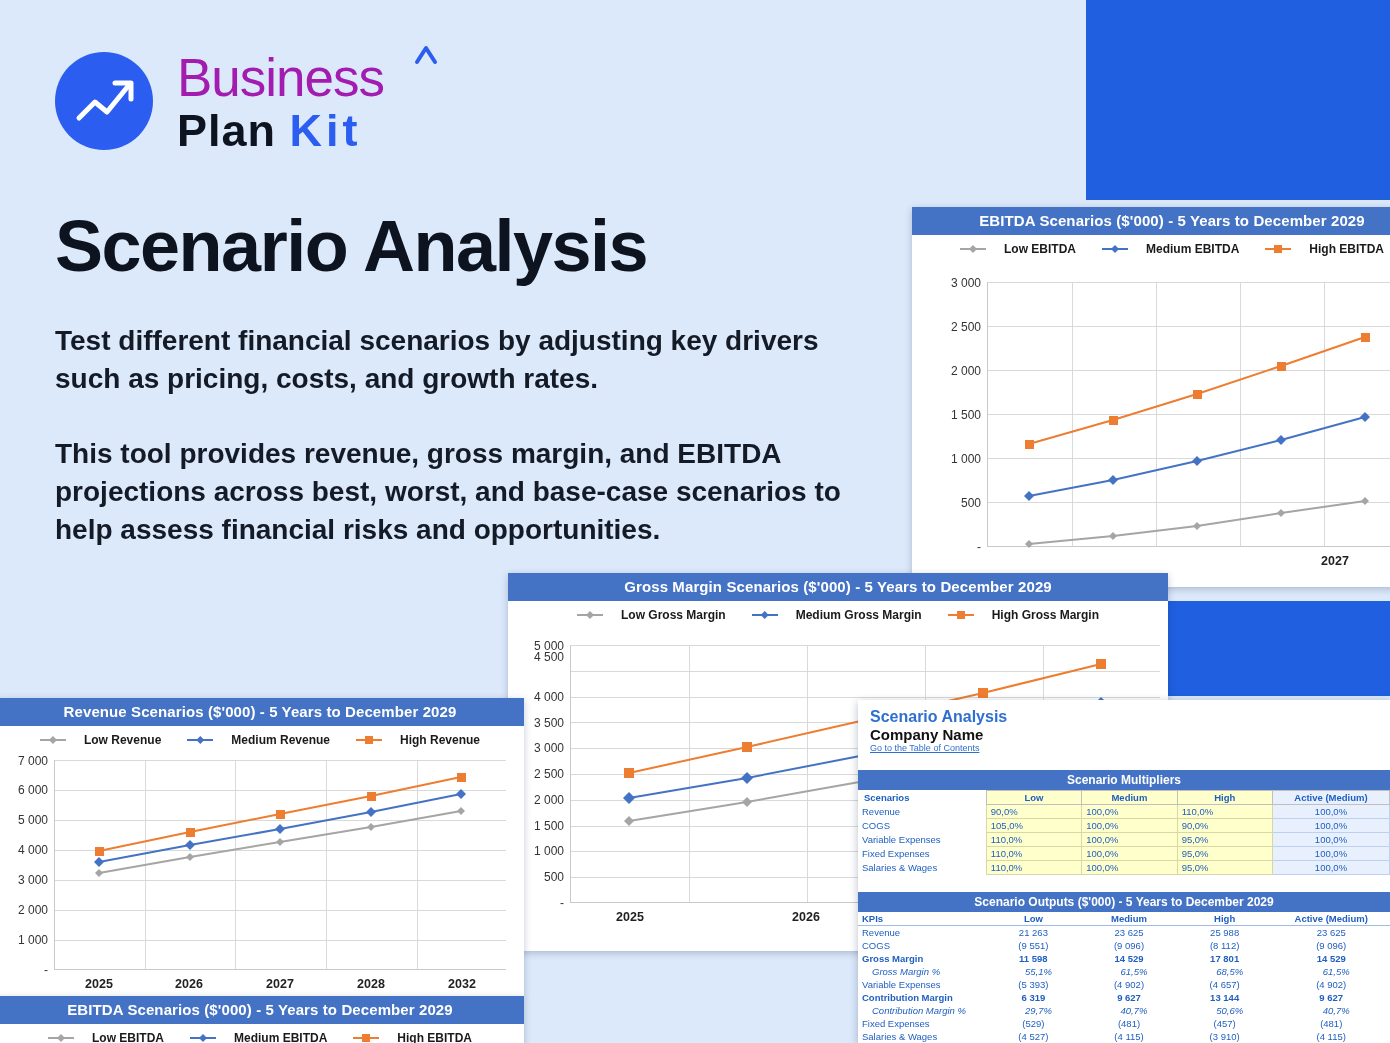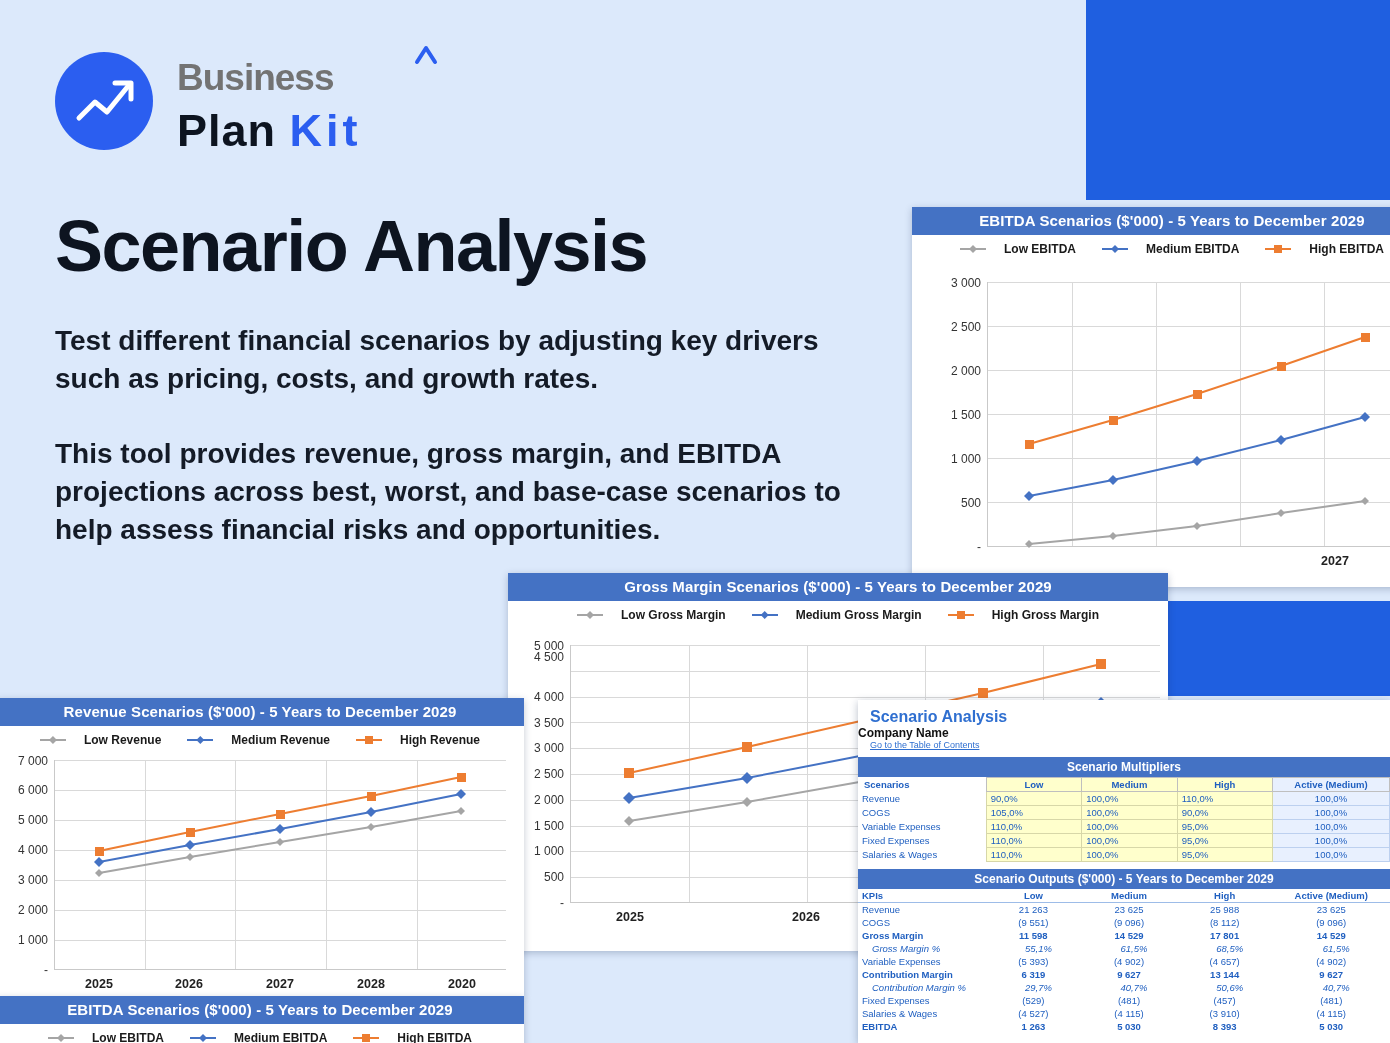--- a/index.html
+++ b/index.html
@@ -11,21 +11,21 @@
   }
   
   .blue-block-top{position:absolute;left:1086px;top:0;width:304px;height:200px;background:#1f5fe0;}
   .blue-block-mid{position:absolute;left:1168px;top:601px;width:222px;height:95px;background:#1f5fe0;}
 
   
   .logo-wrap{position:absolute;left:55px;top:52px;width:400px;height:105px;}
   .logo-mark{position:absolute;left:0;top:0;width:98px;height:98px;border-radius:50%;background:#2b5ef0;}
   .logo-mark svg{position:absolute;left:0;top:0;}
   .logo-text{position:absolute;left:122px;top:-2px;}
-  .logo-line1{font-size:37px;font-weight:bold;letter-spacing:-1px;line-height:56px;color:#737373;}
+  .logo-line1{font-size:53px;font-weight:normal;letter-spacing:-1px;line-height:56px;color:#a21caf;}
   .logo-line2{font-size:45px;font-weight:bold;letter-spacing:1px;line-height:50px;color:#0d1420;}
   .logo-line2 .kit{color:#2b5ef0;letter-spacing:4px;}
   .logo-hat{position:absolute;left:237px;top:-6px;width:24px;height:22px;}
 
   
   .title{position:absolute;left:55px;top:205px;font-size:72px;font-weight:bold;letter-spacing:-1.5px;color:#0d1420;}
   .para{position:absolute;left:55px;width:790px;font-size:28px;line-height:1.36;font-weight:bold;color:#141b27;}
   .para1{top:322px;}
   .para2{top:435px;}
 
@@ -46,23 +46,23 @@
   .plot{position:relative;}
   .ylab{position:absolute;right:100%;transform:translateY(-50%);padding-right:6px;font-size:12px;color:#333;white-space:nowrap;}
   .xlab{position:absolute;top:100%;transform:translateX(-50%);padding-top:7px;font-size:12.5px;font-weight:bold;color:#222;text-align:center;}
   .grid-area{position:absolute;left:0;top:0;right:0;bottom:0;border-left:1px solid #c9c9c9;border-bottom:1px solid #c9c9c9;}
   .hline{position:absolute;left:0;right:0;height:1px;background:#d9d9d9;}
   .vline{position:absolute;top:0;bottom:0;width:1px;background:#d9d9d9;}
 
   
   .sheet{position:absolute;left:858px;top:700px;width:532px;height:343px;background:#fff;box-shadow:0 2px 8px rgba(20,40,80,.3);overflow:hidden;font-size:10px;}
   .sheet .sh-title{color:#2f6fd0;font-size:16px;font-weight:bold;padding:8px 0 0 12px;}
-  .sh-sub{font-size:12px;font-weight:bold;padding-left:0;color:#111;}
+  .sh-sub{font-size:15px;font-weight:bold;padding-left:12px;color:#111;}
   .sh-link{font-size:9px;color:#2f6fd0;text-decoration:underline;padding-left:12px;}
-  .band{background:#4472c4;color:#fff;font-weight:bold;text-align:center;font-size:12px;padding:3px 0;margin-top:7px;}
+  .band{background:#4472c4;color:#fff;font-weight:bold;text-align:center;font-size:12px;padding:3px 0;margin-top:17px;}
   table{border-collapse:collapse;width:100%;font-size:9.5px;color:#1f5fc0;}
   td,th{padding:1px 4px;}
   .hdr td{font-weight:bold;text-align:center;border:1px solid #bfbfbf;background:#ffffcc;color:#1f5fc0;}
   .hdr td.lbl{background:#fff;border:none;text-align:left;padding-left:6px;}
   .num{background:#ffffcc;border:1px solid #d7d7a8;}
   .active{text-align:center;background:#e8f0fe;border:1px solid #bcd0ef;}
   .lbl{text-align:left;color:#1f5fc0;}
   .bold{font-weight:bold;}
   .ital{font-style:italic;padding-left:14px;}
   .kpi-hdr td{font-weight:bold;border-bottom:1px solid #9dbce8;color:#1f5fc0;text-align:center;}
@@ -279,21 +279,21 @@
     <div class="ylab" style="top:150px;">2 000</div>
     <div class="ylab" style="top:120px;">3 000</div>
     <div class="ylab" style="top:90px;">4 000</div>
     <div class="ylab" style="top:60px;">5 000</div>
     <div class="ylab" style="top:30px;">6 000</div>
     <div class="ylab" style="top:1px;">7 000</div>
     <div class="xlab" style="left:45px;">2025</div>
     <div class="xlab" style="left:135px;">2026</div>
     <div class="xlab" style="left:226px;">2027</div>
     <div class="xlab" style="left:317px;">2028</div>
-    <div class="xlab" style="left:408px;">2020</div>
+    <div class="xlab" style="left:408px;">2032</div>
     <svg width="452" height="210" style="position:absolute;left:0;top:0;overflow:visible;">
       <polyline points="45,113 136,97 226,82 317,67 407,51" fill="none" stroke="#a5a5a5" stroke-width="2"></polyline>
       <g fill="#a5a5a5">
         <polygon points="45,109 49,113 45,117 41,113"></polygon>
           <polygon points="136,93 140,97 136,101 132,97"></polygon>
         <polygon points="226,78 230,82 226,86 222,82"></polygon>
           <polygon points="317,63 321,67 317,71 313,67"></polygon>
         <polygon points="407,47 411,51 407,55 403,51"></polygon>
       </g>
       <polyline points="45,102 136,85 226,69 317,52 407,34" fill="none" stroke="#4472c4" stroke-width="2"></polyline>

